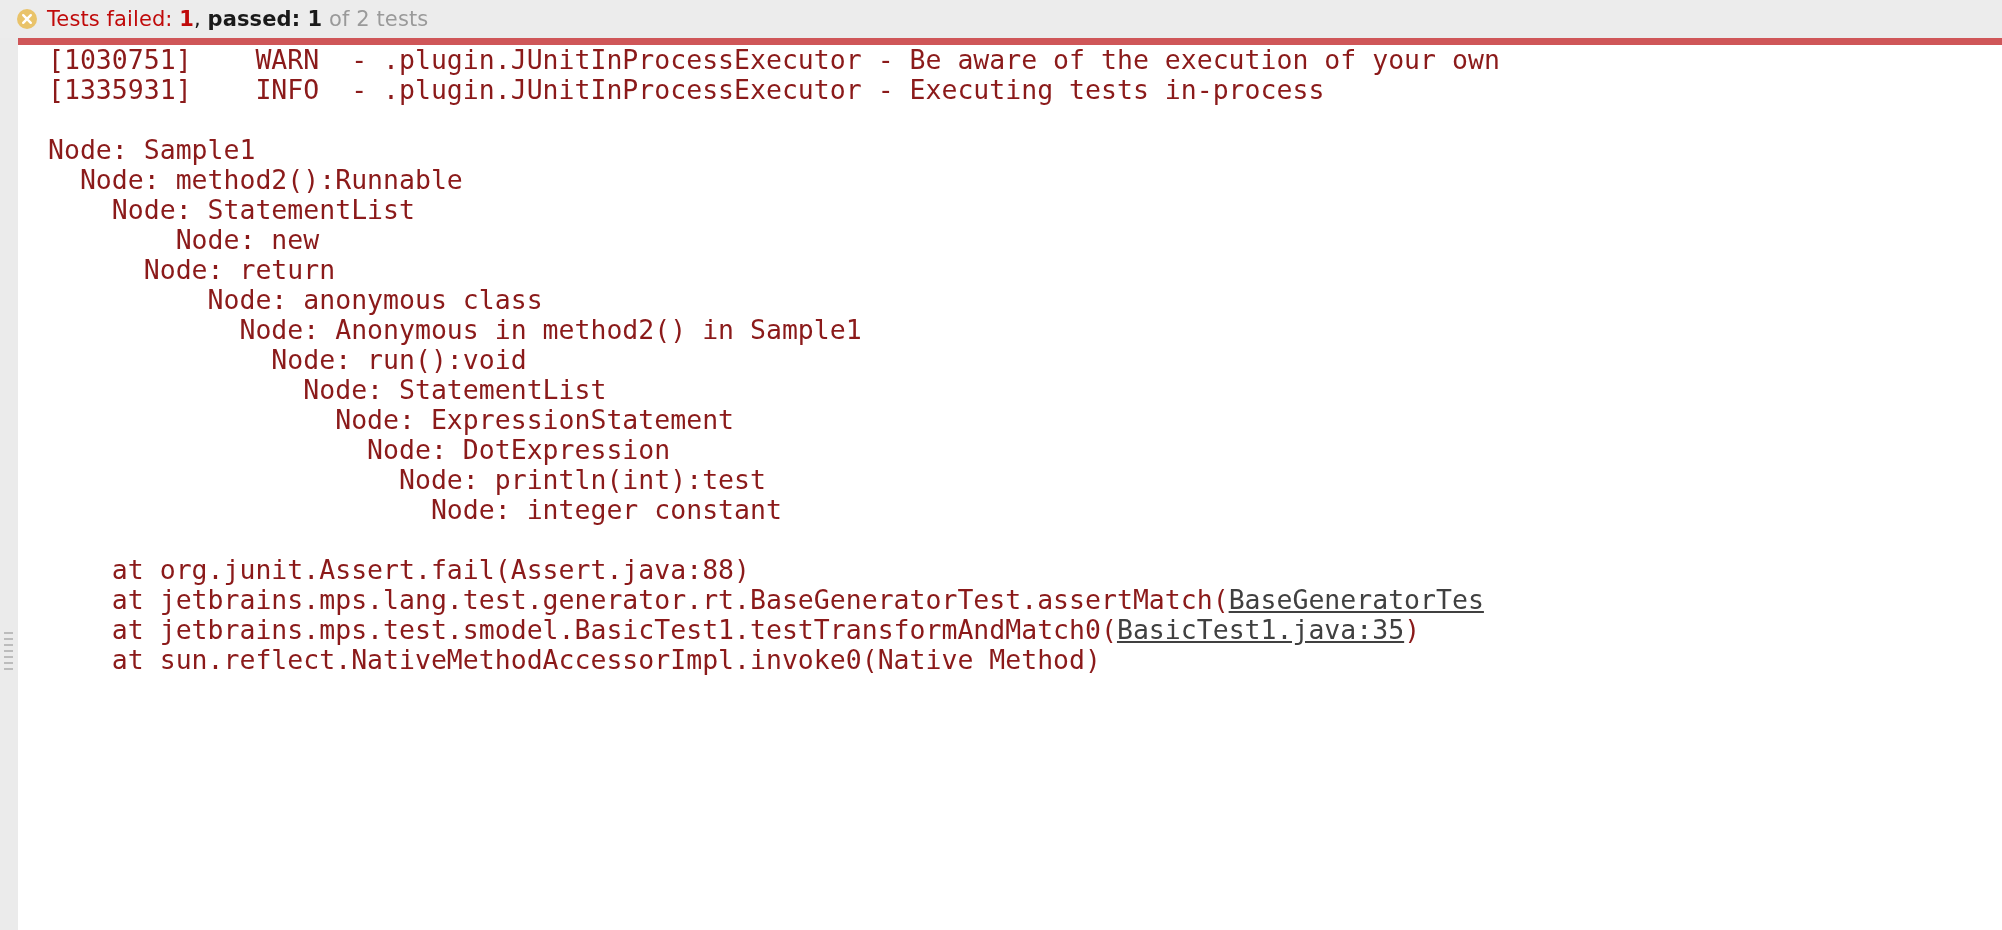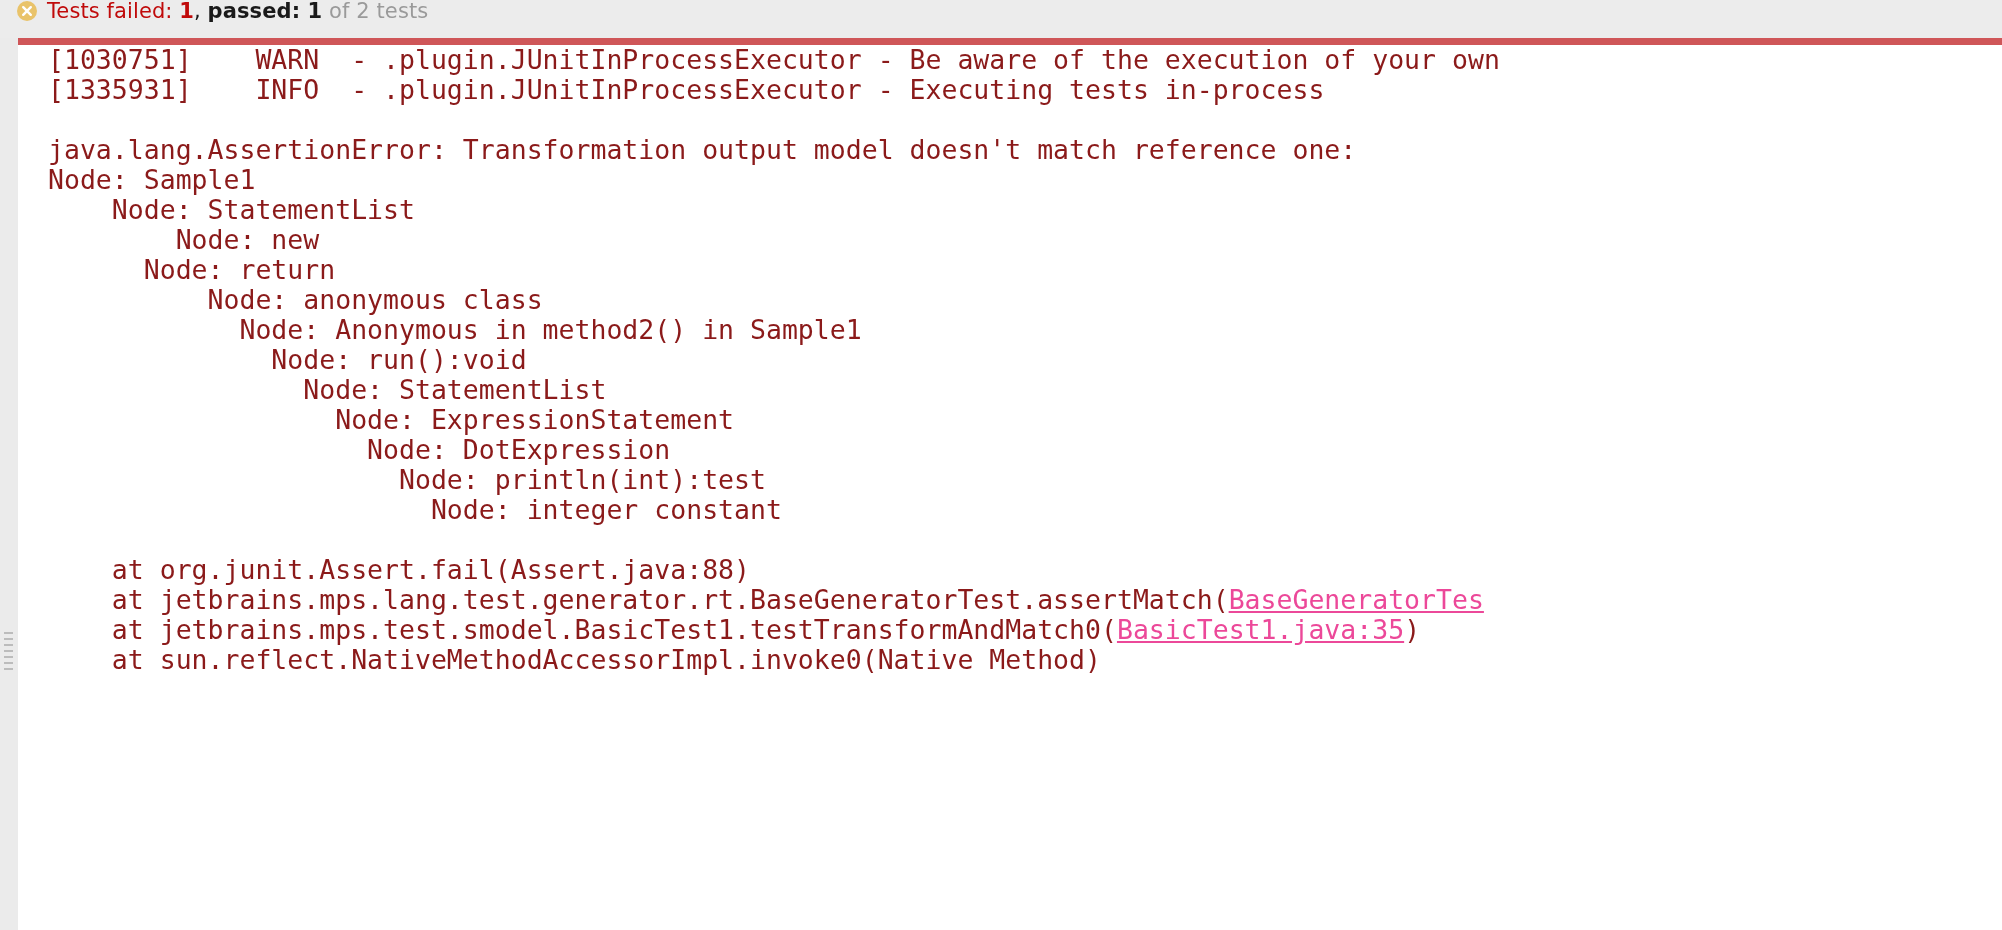--- a/index.html
+++ b/index.html
@@ -49,21 +49,21 @@
 
   
   .header {
     position: absolute;
     left: 0;
     top: 0;
     width: 2002px;
     height: 38px;
     background: #ececec;
     display: flex;
-    align-items: flex-start;
+    align-items: center;
     box-sizing: border-box;
     padding-left: 16px;
     z-index: 10;
   }
   .status-icon {
     width: 22px;
     height: 22px;
     flex: 0 0 22px;
     margin-right: 9px;
     position: relative;
@@ -115,21 +115,21 @@
     font-size: 26.5px;
     line-height: 30px;
     color: #8b1a1a;
     white-space: pre;
     height: 30px;
     padding-left: 30px;
     letter-spacing: 0px;
   }
   .line.blank { color: transparent; }
   .link {
-    color: #ec4899;
+    color: #404040;
     text-decoration: underline;
   }
 </style>
 </head>
 <body>
 
 <div id="app">
 
   <div class="gutter">
     <div class="gutter-handle"></div>
@@ -145,22 +145,22 @@
     <span class="header-text"><span class="hd-failed-label">Tests failed: </span><span class="hd-failed-count">1</span><span class="hd-sep">, </span><span class="hd-passed-label">passed: </span><span class="hd-passed-count">1</span><span class="hd-total"> of 2 tests</span></span>
   </div>
 
   <div class="red-bar"></div>
 
   <div class="console">
     <div class="console-inner" id="console-lines">
         <div class="line">[1030751]    WARN  - .plugin.JUnitInProcessExecutor - Be aware of the execution of your own</div>
         <div class="line">[1335931]    INFO  - .plugin.JUnitInProcessExecutor - Executing tests in-process</div>
         <div class="line blank"> </div>
-        <div class="line">java.lang.AssertionError: Transformation output model doesn't match reference one:</div>
         <div class="line">Node: Sample1</div>
+        <div class="line">  Node: method2():Runnable</div>
         <div class="line">    Node: StatementList</div>
         <div class="line">        Node: new</div>
         <div class="line">      Node: return</div>
         <div class="line">          Node: anonymous class</div>
         <div class="line">            Node: Anonymous in method2() in Sample1</div>
         <div class="line">              Node: run():void</div>
         <div class="line">                Node: StatementList</div>
         <div class="line">                  Node: ExpressionStatement</div>
         <div class="line">                    Node: DotExpression</div>
         <div class="line">                      Node: println(int):test</div>

